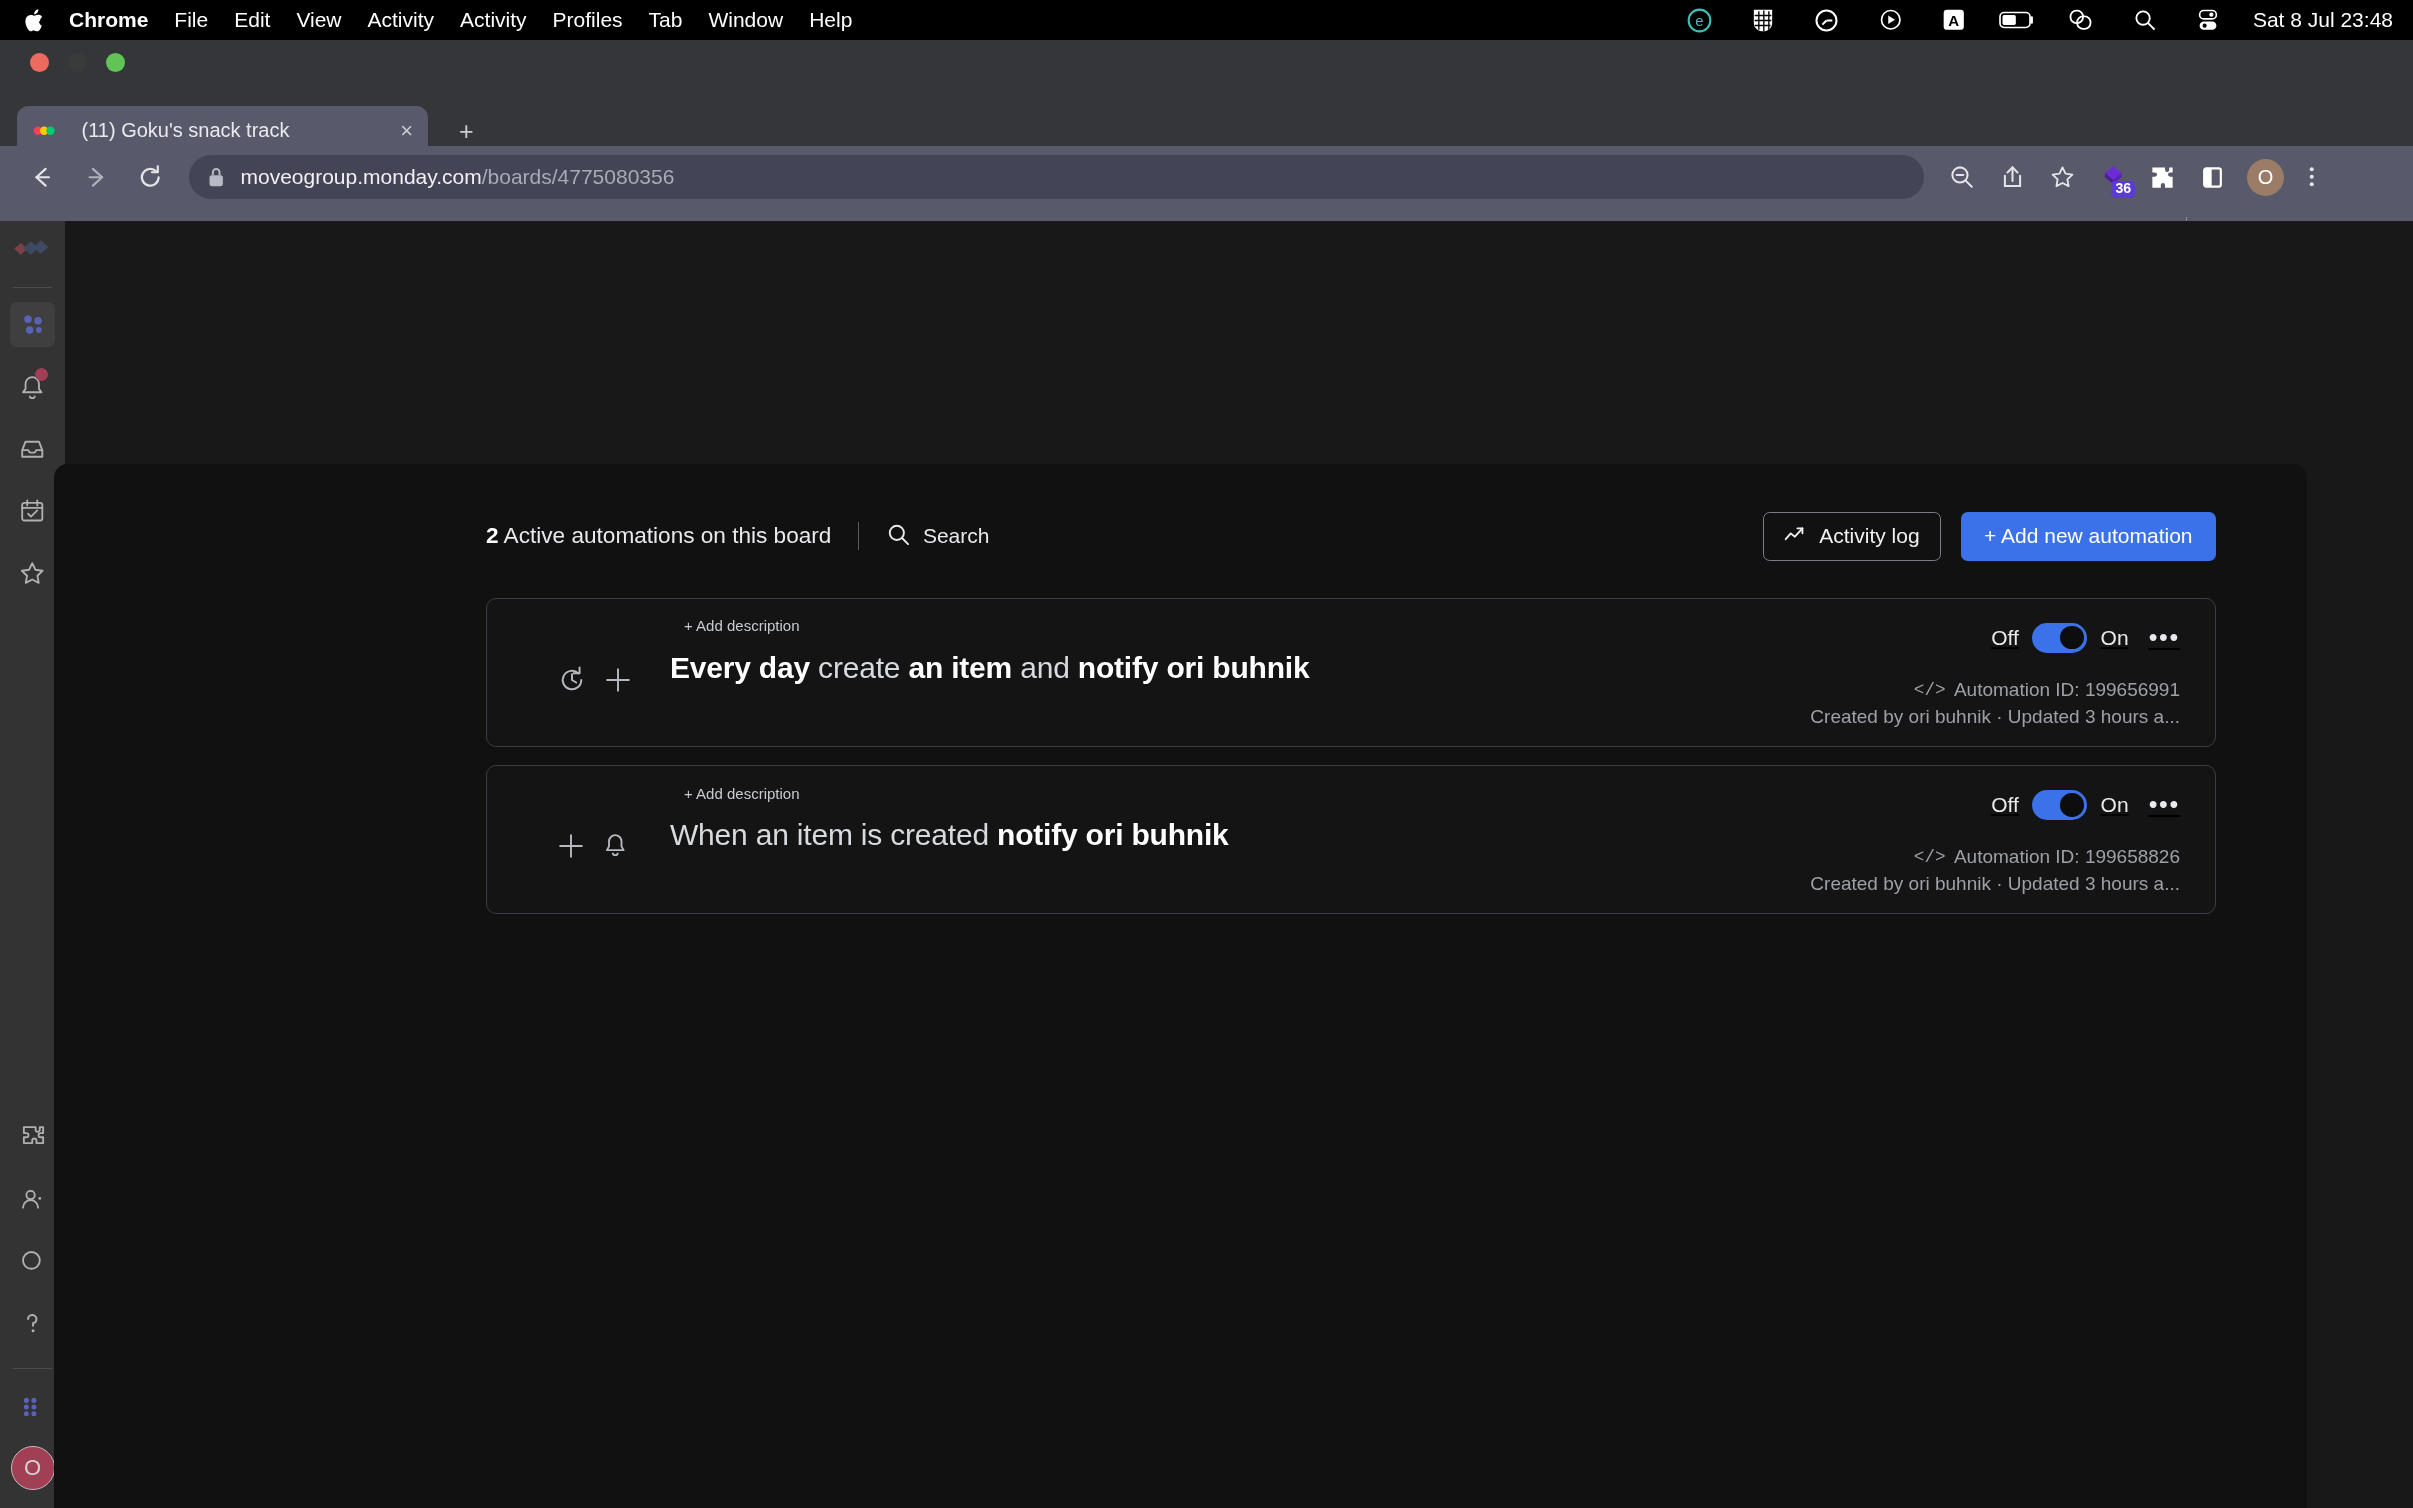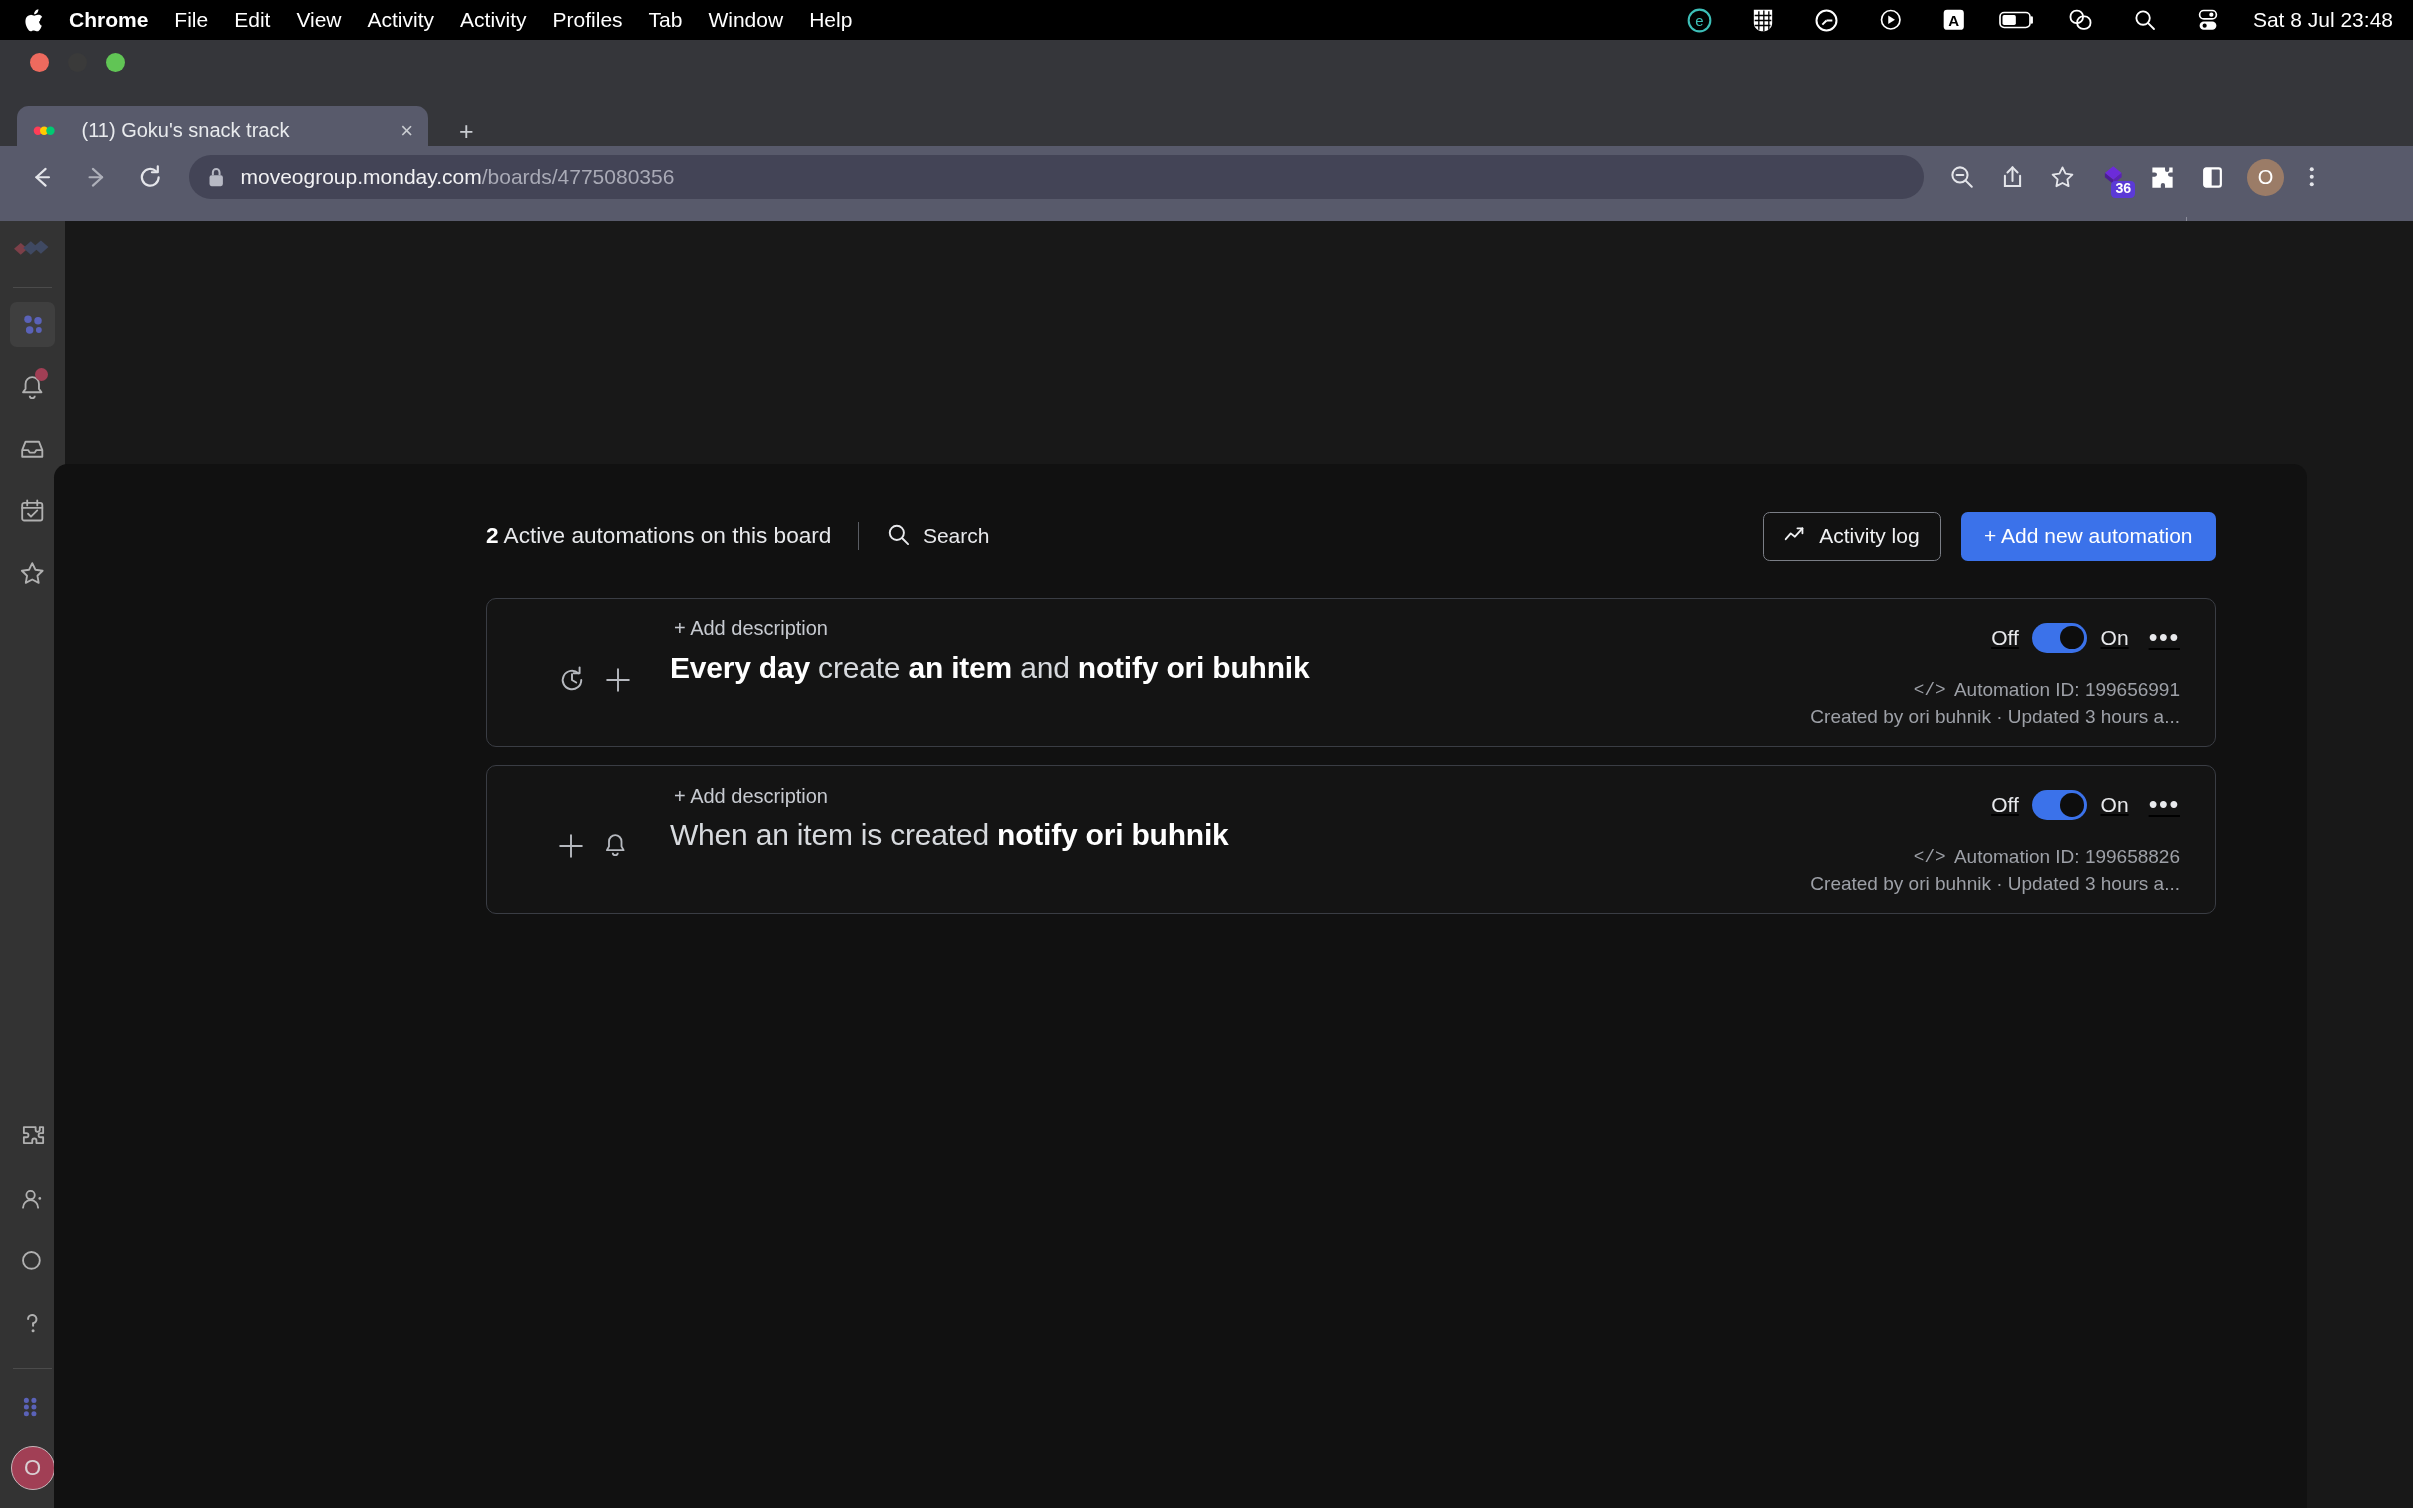--- a/index.html
+++ b/index.html
@@ -192,22 +192,22 @@
     display: flex; align-items: center;
   }
 
   .cards { padding: 37px 91px 0 432px; }
   .card {
     position: relative;
     background: #141414; border: 0.8px solid #3a3d44; border-radius: 10px;
     height: 149px; margin-bottom: 18.4px;
   }
   .card-desc {
-    position: absolute; left: 187px; top: 18.4px;
-    font-size: 20px; color: #c7cad0;
+    position: absolute; left: 197px; top: 18.4px;
+    font-size: 15px; color: #c7cad0;
   }
   .card-icons {
     position: absolute; left: 69px; top: 65px;
     display: flex; align-items: center; gap: 15px; color: #b6b9bf;
   }
   .card-text {
     position: absolute; left: 183px; top: 52px;
     font-size: 30px; color: #d7dade; letter-spacing: -0.2px; white-space: nowrap;
   }
   .card-text b { color: #ffffff; font-weight: bold; }

